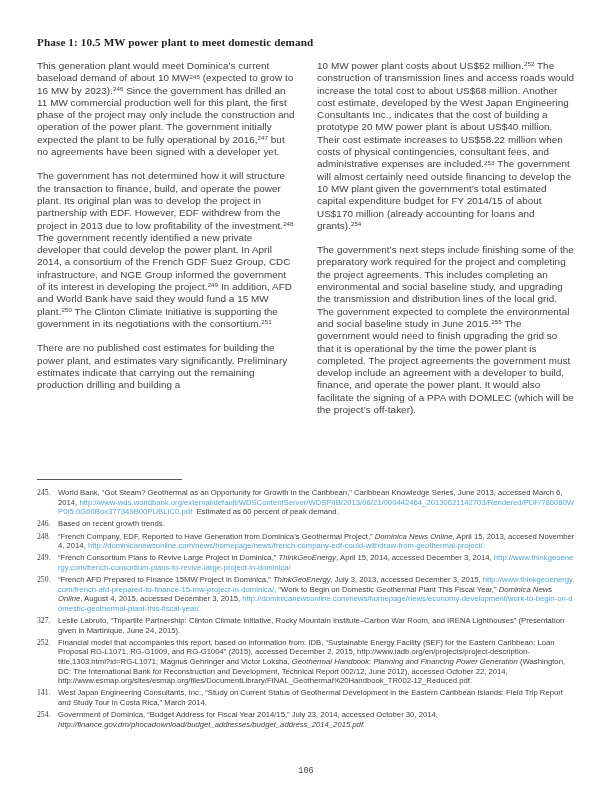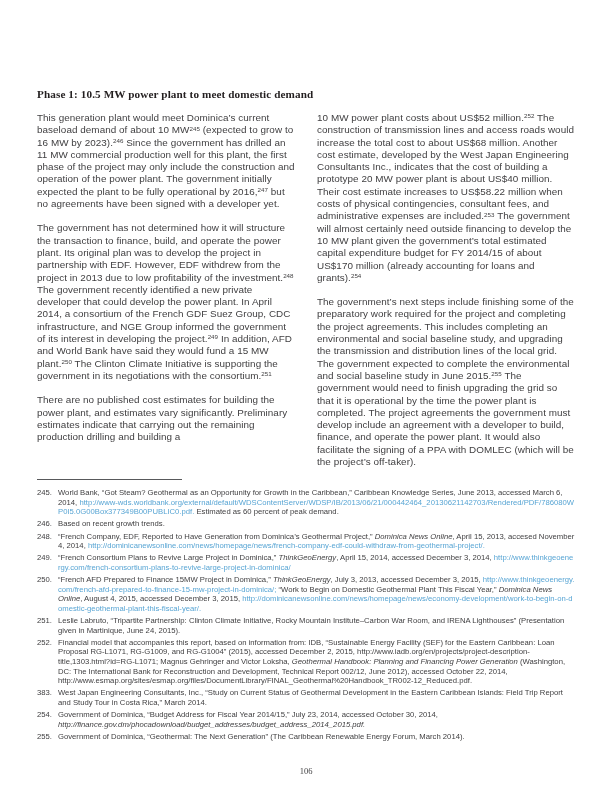--- a/index.html
+++ b/index.html
@@ -2,21 +2,21 @@
 <html><head>
 <meta charset="utf-8">
 <style>
   * { margin:0; padding:0; box-sizing:border-box; }
   html, body { background:#ffffff; }
   body {
     width:612px; height:792px; position:relative; overflow:hidden;
     font-family:"Liberation Sans", sans-serif;
     -webkit-font-smoothing:antialiased;
   }
-  .page { position:absolute; inset:0; padding:88px 37px 0 37px; }
+  .page { position:absolute; inset:0; padding:36px 37px 0 37px; }
   .heading {
     font-family:"Liberation Serif", serif;
     font-weight:700; font-size:11.2px; color:#231f20;
     letter-spacing:0.1px; margin-bottom:12px;
   }
   .columns { display:flex; gap:22px; }
   .col { width:258px; }
   .para {
     font-size:9.9px; line-height:12.3px; color:#414042;
     margin-bottom:12px; letter-spacing:0.05px;
@@ -27,26 +27,26 @@
   }
   .footer-block { position:absolute; top:479px; left:37px; right:37px; }
   .footnote-sep {
     width:145px; border-top:1.4px solid #58595b; margin-bottom:8px;
   }
   .footnotes { list-style:none; }
   .footnote {
     font-size:7.7px; line-height:9.6px; color:#414042;
     padding-left:21px; margin-bottom:2.6px;
   }
-  .fn-num { display:inline-block; width:21px; margin-left:-21px; }
+  .fn-num { display:inline-block; width:21px; margin-left:-21px;font-family:Liberation Serif, serif; }
   a.link { color:#58a5d4; word-break:break-all; cursor:pointer; }
   em { font-style:italic; }
   .page-number {
     position:absolute; bottom:16px; left:0; right:0; text-align:center;
-    font-family:Liberation Serif, serif; font-size:8.5px; color:#414042;
+    font-family:Liberation Mono, monospace; font-size:8.5px; color:#414042;
   }
 </style>
 </head>
 <body>
 
 <div class="page">
 
   <h1 class="heading">Phase 1: 10.5 MW power plant to meet domestic demand</h1>
 
   <div class="columns">
@@ -62,23 +62,22 @@
   </div>
 
   <div class="footer-block">
     <div class="footnote-sep"></div>
     <ol class="footnotes" id="footnotes">
         <li class="footnote"><span class="fn-num">245.</span><span>World Bank, “Got Steam? Geothermal as an Opportunity for Growth in the Caribbean,” Caribbean Knowledge Series, June 2013, accessed March 6, 2014, </span><a class="link">http://www-wds.worldbank.org/external/default/WDSContentServer/WDSP/IB/2013/06/21/000442464_20130621142703/Rendered/PDF/786080WP0I5.0G00Box377349B00PUBLIC0.pdf.</a><span> Estimated as 60 percent of peak demand.</span></li>
         <li class="footnote"><span class="fn-num">246.</span><span>Based on recent growth trends.</span></li>
         <li class="footnote"><span class="fn-num">248.</span><span>“French Company, EDF, Reported to Have Generation from Dominica’s Geothermal Project,” </span><em>Dominica News Online</em><span>, April 15, 2013, accesed November 4, 2014, </span><a class="link">http://dominicanewsonline.com/news/homepage/news/french-company-edf-could-withdraw-from-geothermal-project/.</a></li>
         <li class="footnote"><span class="fn-num">249.</span><span>“French Consortium Plans to Revive Large Project in Dominica,” </span><em>ThinkGeoEnergy</em><span>, April 15, 2014, accessed December 3, 2014, </span><a class="link">http://www.thinkgeoenergy.com/french-consortium-plans-to-revive-large-project-in-dominica/</a></li>
         <li class="footnote"><span class="fn-num">250.</span><span>“French AFD Prepared to Finance 15MW Project in Dominica,” </span><em>ThinkGeoEnergy</em><span>, July 3, 2013, accessed December 3, 2015, </span><a class="link">http://www.thinkgeoenergy.com/french-afd-prepared-to-finance-15-mw-project-in-dominica/;</a><span> “Work to Begin on Domestic Geothermal Plant This Fiscal Year,” </span><em>Dominica News Online</em><span>, August 4, 2015, accessed December 3, 2015, </span><a class="link">http://dominicanewsonline.com/news/homepage/news/economy-development/work-to-begin-on-domestic-geothermal-plant-this-fiscal-year/.</a></li>
-        <li class="footnote"><span class="fn-num">251.</span><span>Leslie Labruto, “Tripartite Partnership: Clinton Climate Initiative, Rocky Mountain Institute–Carbon War Room, and IRENA Lighthouses” (Presentation given in Martinique, June 24, 2015).</span></li>
+        <li class="footnote"><span class="fn-num">327.</span><span>Leslie Labruto, “Tripartite Partnership: Clinton Climate Initiative, Rocky Mountain Institute–Carbon War Room, and IRENA Lighthouses” (Presentation given in Martinique, June 24, 2015).</span></li>
         <li class="footnote"><span class="fn-num">252.</span><span>Financial model that accompanies this report, based on information from: IDB, “Sustainable Energy Facility (SEF) for the Eastern Caribbean: Loan Proposal RG-L1071, RG-G1009, and RG-G1004” (2015), accessed December 2, 2015, http://www.iadb.org/en/projects/project-description-title,1303.html?id=RG-L1071; Magnus Gehringer and Victor Loksha, </span><em>Geothermal Handbook: Planning and Financing Power Generation</em><span> (Washington, DC: The International Bank for Reconstruction and Development, Technical Report 002/12, June 2012), accessed October 22, 2014, http://www.esmap.org/sites/esmap.org/files/DocumentLibrary/FINAL_Geothermal%20Handbook_TR002-12_Reduced.pdf.</span></li>
-        <li class="footnote"><span class="fn-num">383.</span><span>West Japan Engineering Consultants, Inc., “Study on Current Status of Geothermal Development in the Eastern Caribbean Islands: Field Trip Report and Study Tour in Costa Rica,” March 2014.</span></li>
+        <li class="footnote"><span class="fn-num">141.</span><span>West Japan Engineering Consultants, Inc., “Study on Current Status of Geothermal Development in the Eastern Caribbean Islands: Field Trip Report and Study Tour in Costa Rica,” March 2014.</span></li>
         <li class="footnote"><span class="fn-num">254.</span><span>Government of Dominica, “Budget Address for Fiscal Year 2014/15,” July 23, 2014, accessed October 30, 2014, </span><em>http://finance.gov.dm/phocadownload/budget_addresses/budget_address_2014_2015.pdf.</em></li>
-        <li class="footnote"><span class="fn-num">255.</span><span>Government of Dominica, “Geothermal: The Next Generation” (The Caribbean Renewable Energy Forum, March 2014).</span></li>
       </ol>
   </div>
 
   <div class="page-number">106</div>
 
 </div>
 
 </body></html>

